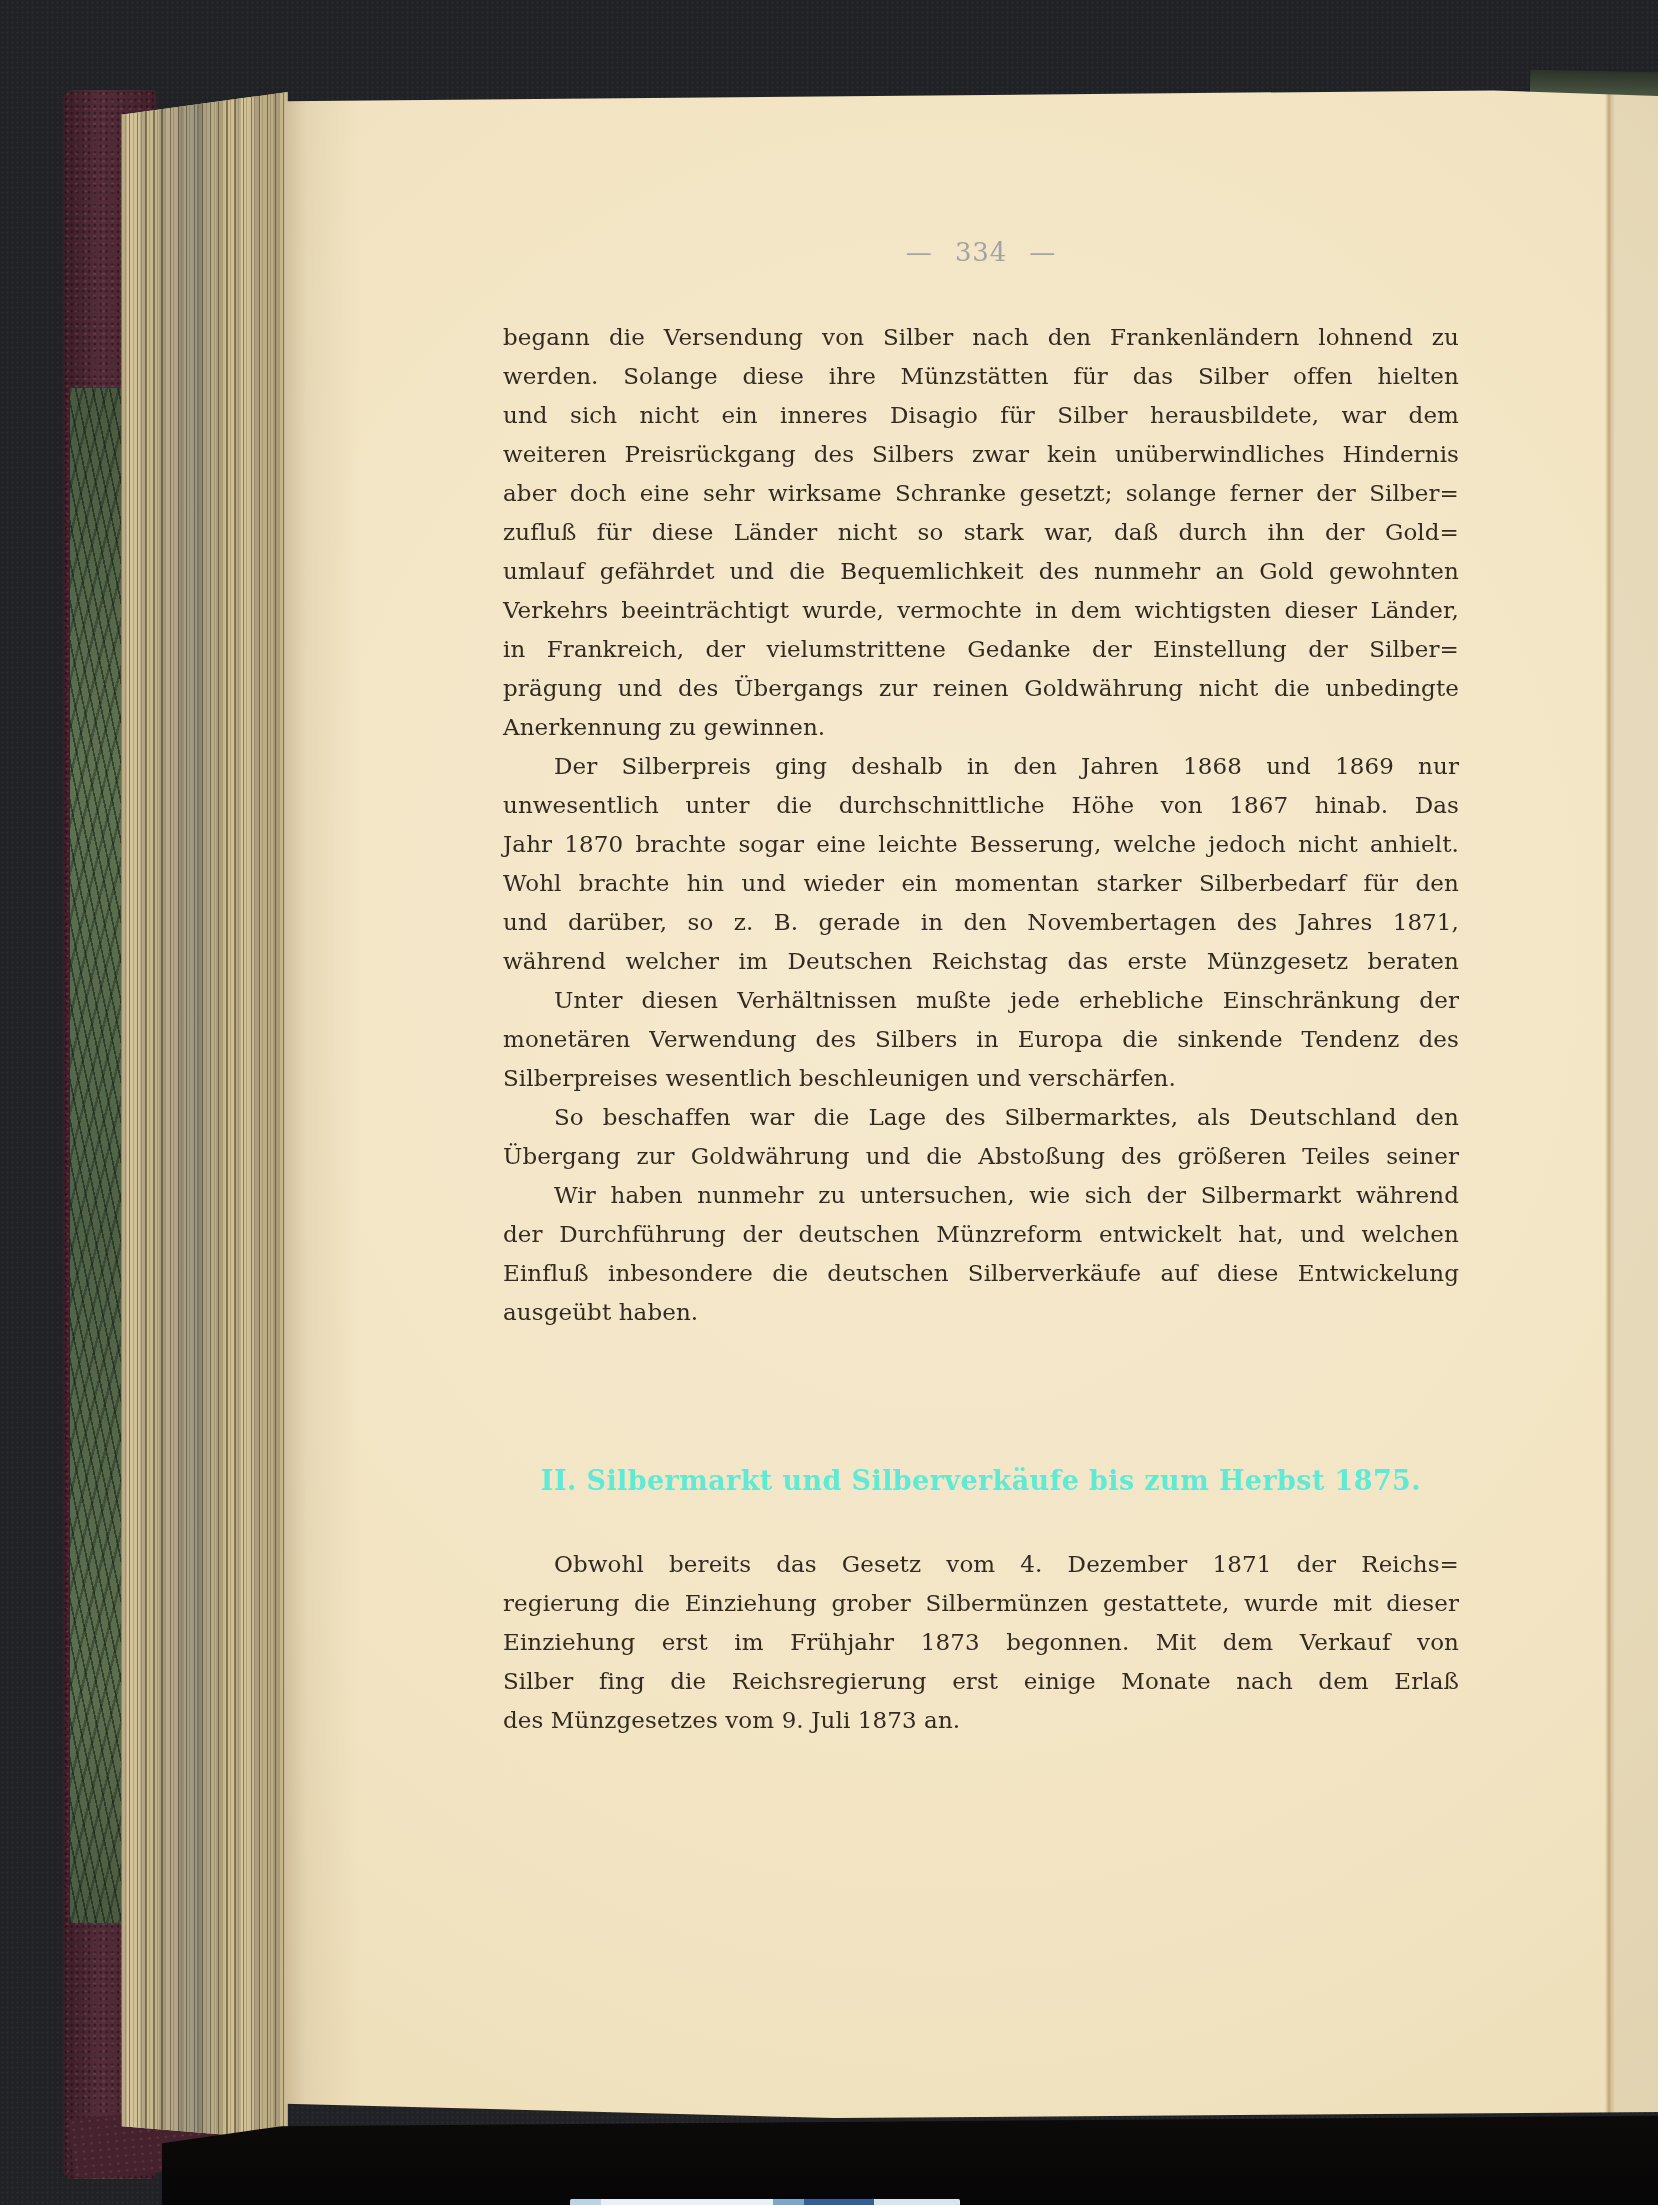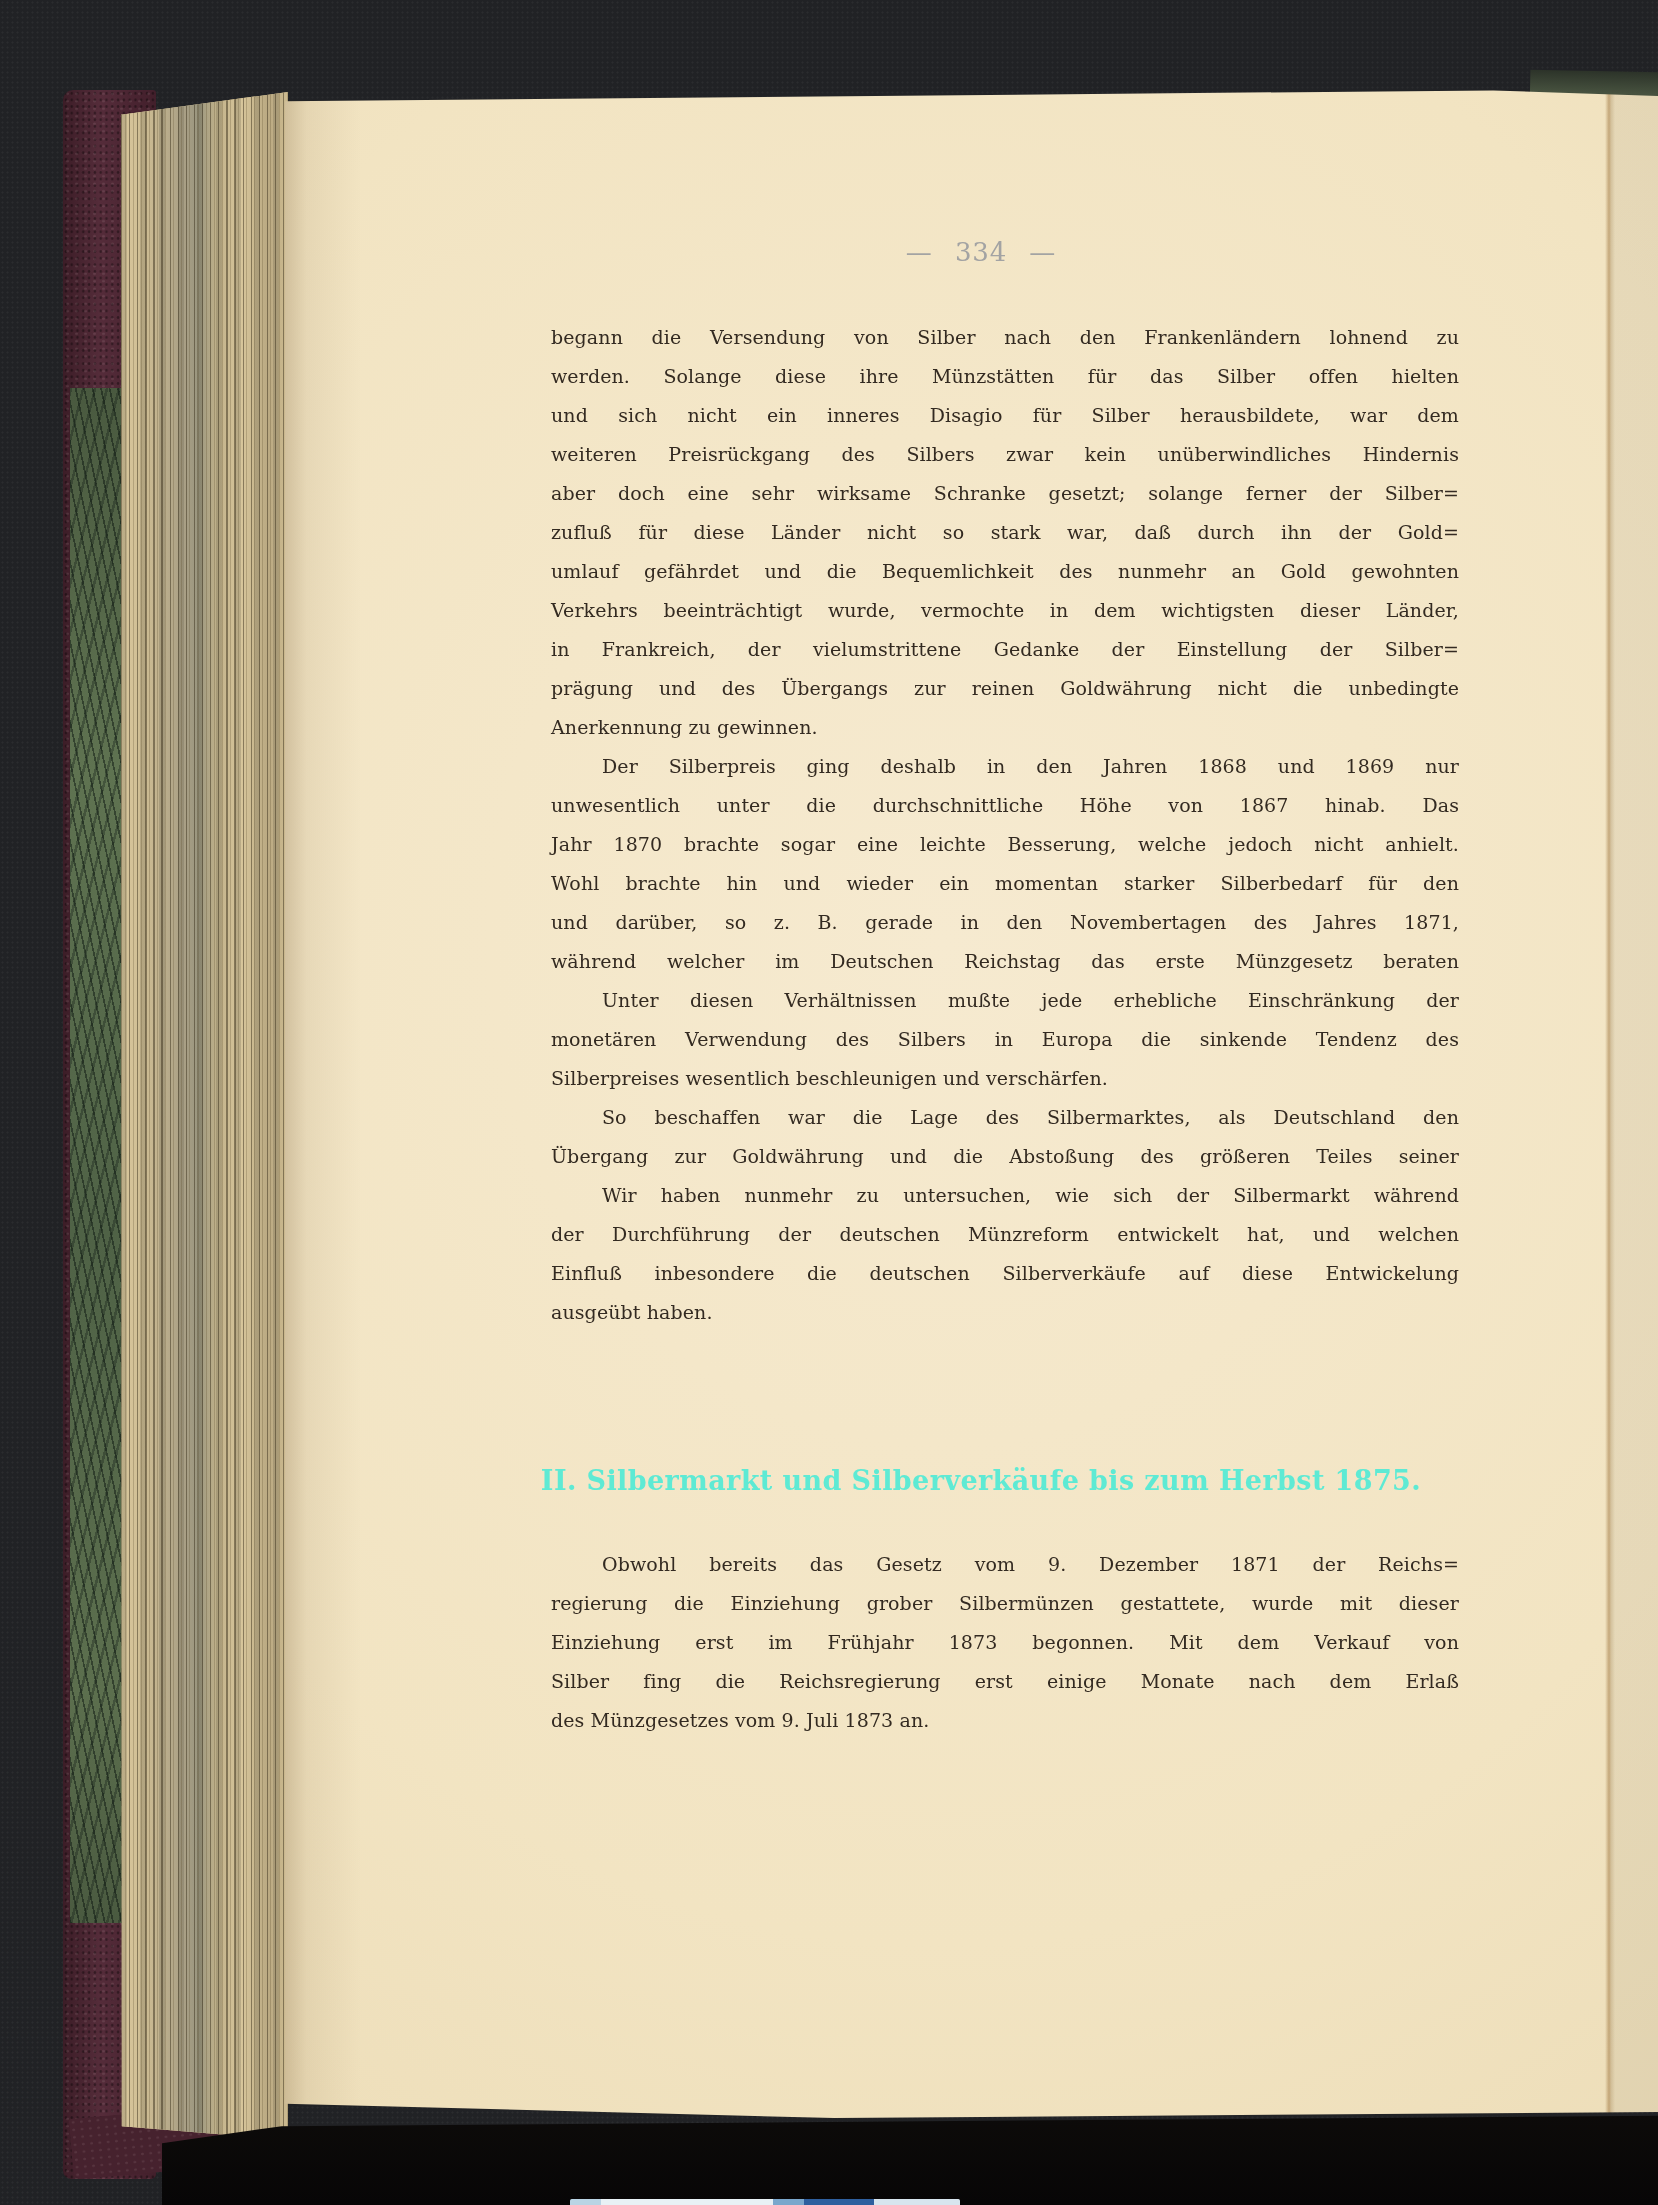--- a/index.html
+++ b/index.html
@@ -83,23 +83,23 @@
   .folio{
     position:absolute;left:503px;top:237px;width:956px;
     text-align:center;font-size:26px;color:#a3a3a3;
     word-spacing:13.3px;letter-spacing:0.8px;
   }
   .textcol{
     position:absolute;left:503px;top:318px;width:956px;
     color:#332a21;
   }
   .tl{
-    height:39px;line-height:39px;font-size:19px;
+    height:39px;line-height:39px;font-size:23px;
     text-align:justify;text-align-last:justify;
-    letter-spacing:0.1px;white-space:normal;overflow:visible;margin-left:48px;
+    letter-spacing:0.1px;white-space:normal;overflow:visible;
   }
   .tl.plast{text-align-last:left;}
   .tl.indent{text-indent:51px;}
   .heading{
     margin:126px 0 41px 0;height:46px;line-height:46px;
     text-align:center;text-align-last:center;
     font-weight:700;font-size:27px;letter-spacing:0.4px;color:#5eead4;
   }
 </style>
 </head>
@@ -139,21 +139,21 @@
     <div class="tl plast">Silberpreises wesentlich beschleunigen und verschärfen.</div>
     <div class="tl indent">So beschaffen war die Lage des Silbermarktes, als Deutschland den</div>
     <div class="tl">Übergang zur Goldwährung und die Abstoßung des größeren Teiles seiner</div>
     <div class="tl indent">Wir haben nunmehr zu untersuchen, wie sich der Silbermarkt während</div>
     <div class="tl">der Durchführung der deutschen Münzreform entwickelt hat, und welchen</div>
     <div class="tl">Einfluß inbesondere die deutschen Silberverkäufe auf diese Entwickelung</div>
     <div class="tl plast">ausgeübt haben.</div>
 
     <div class="heading">II. Silbermarkt und Silberverkäufe bis zum Herbst 1875.</div>
 
-    <div class="tl indent">Obwohl bereits das Gesetz vom 9. Dezember 1871 der Reichs=</div>
+    <div class="tl indent">Obwohl bereits das Gesetz vom 4. Dezember 1871 der Reichs=</div>
     <div class="tl">regierung die Einziehung grober Silbermünzen gestattete, wurde mit dieser</div>
     <div class="tl">Einziehung erst im Frühjahr 1873 begonnen.  Mit dem Verkauf von</div>
     <div class="tl">Silber fing die Reichsregierung erst einige Monate nach dem Erlaß</div>
     <div class="tl plast">des Münzgesetzes vom 9. Juli 1873 an.</div>
   </div>
 
   <div class="bottom-shadow"></div>
   <div class="color-bar"></div>
 </div>
 

